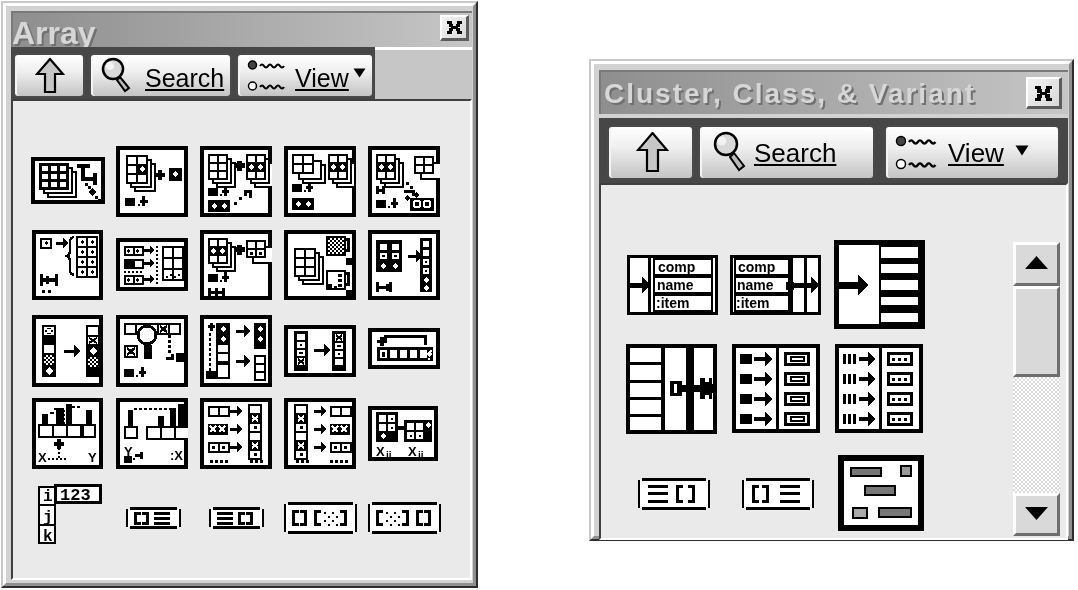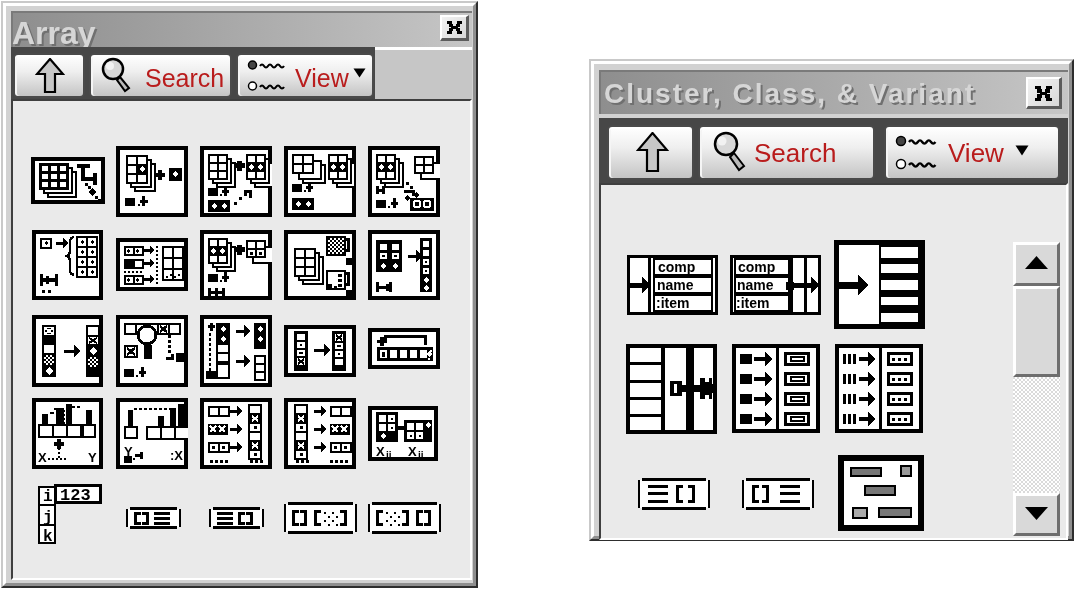--- a/index.html
+++ b/index.html
@@ -7,21 +7,21 @@
 body{font-family:"Liberation Sans", sans-serif;position:relative;opacity:0.999;}
 .abs{position:absolute;}
 .win{position:absolute;background:#d2d2d2;border-top:2px solid #c9c9c9;border-left:2px solid #c9c9c9;border-right:2px solid #2e2e2e;border-bottom:2px solid #2e2e2e;}
 .win .inner{position:absolute;left:0;top:0;right:0;bottom:0;border-top:3px solid #ffffff;border-left:3px solid #ffffff;border-right:3px solid #8f8f8f;border-bottom:3px solid #8f8f8f;}
 .tbar{position:absolute;background:linear-gradient(to right,#8e8e8e,#c6c6c6);border-top:2px solid #7a7a7a;border-left:2px solid #7a7a7a;}
 .ttext{position:absolute;color:#d6d6d6;font-weight:bold;font-size:32px;letter-spacing:0px;text-shadow:2px 2px 0 #707070;}
 .clsbtn{position:absolute;background:linear-gradient(135deg,#f2f2f2,#d8d8d8);border-top:2px solid #ffffff;border-left:2px solid #ffffff;border-right:3px solid #5c5c5c;border-bottom:3px solid #5c5c5c;}
 .toolzone{position:absolute;background:#474747;}
 .btn{position:absolute;background:linear-gradient(to bottom,#ffffff 0%,#efefef 40%,#c4c4c4 100%);border:2px solid #4a4a4a;border-radius:5px;box-shadow:inset 0 2px 0 #ffffff, inset 2px 0 0 #f5f5f5;}
 .content{position:absolute;background:#eaeaea;border-top:2px solid #3f3f3f;border-left:2px solid #3f3f3f;border-right:2px solid #ffffff;border-bottom:2px solid #ffffff;}
-.btxt{position:absolute;color:#b91c1c;font-size:26px;}
+.btxt{position:absolute;color:#000000;font-size:26px;text-decoration:underline;}
 </style>
 </head>
 <body>
 
 <div class="win" style="left:1px;top:1px;width:477px;height:587px;">
   <div class="inner"></div>
 
   <div class="tbar" style="left:8px;top:8px;width:461px;height:36px;"></div>
 
   <div class="ttext" style="left:9px;top:12px;">Array</div>

